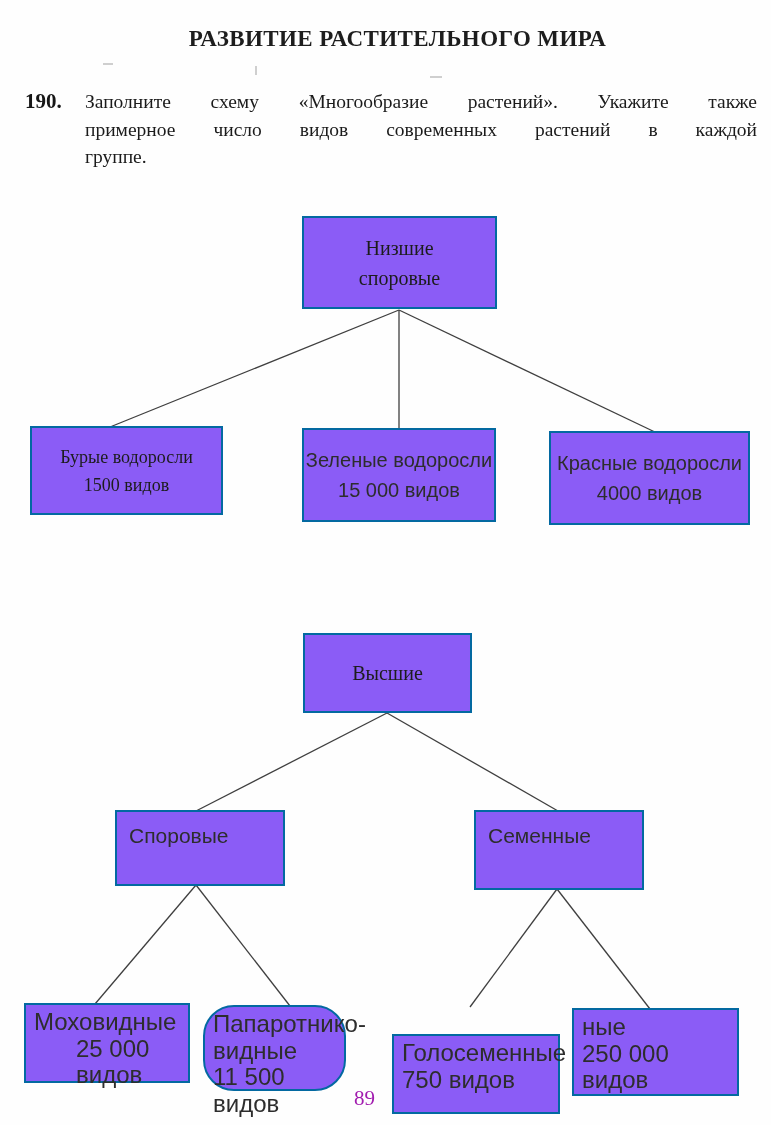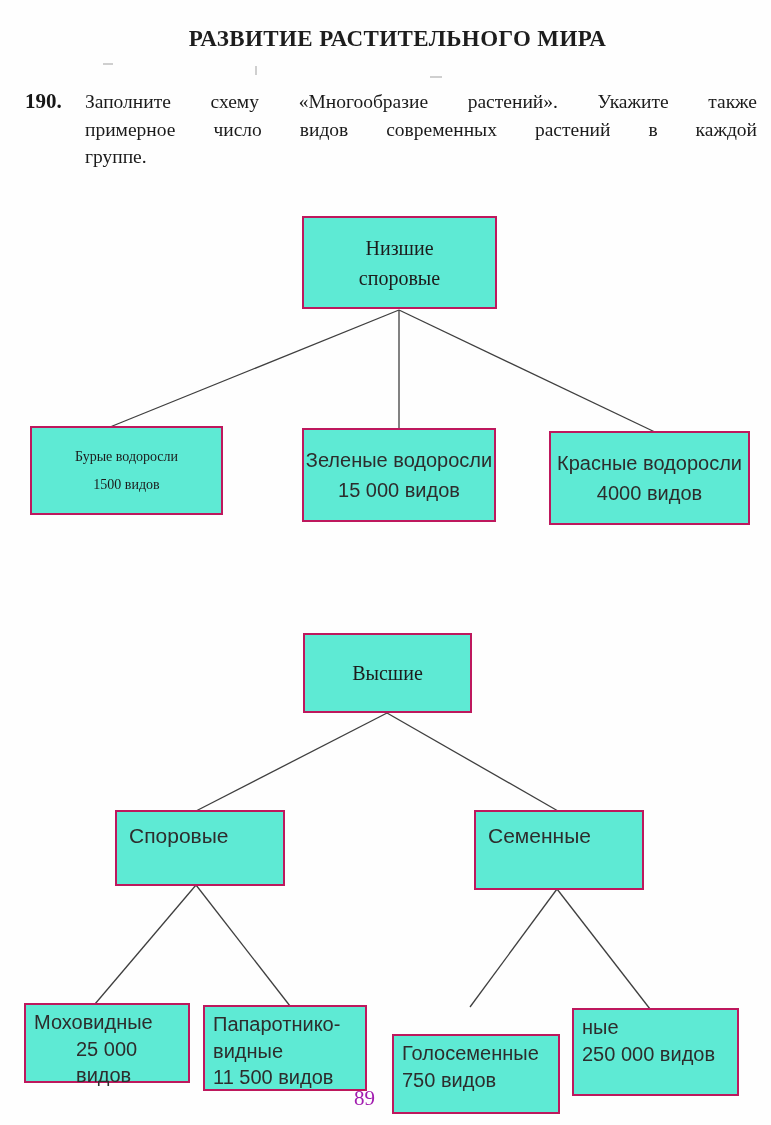--- a/index.html
+++ b/index.html
@@ -27,29 +27,29 @@
   .task-line{
     font:19.5px/27.5px "Liberation Serif","DejaVu Serif",serif;
     color:#1b1b1b;word-spacing:2px;
   }
   .task-line.just{text-align:justify;text-align-last:justify;}
   
   .connectors{position:absolute;left:0;top:0;z-index:1;}
   .connectors line{stroke:#3f3f3f;stroke-width:1.3;}
   .bx{
     position:absolute;z-index:2;box-sizing:border-box;
-    border:2px solid #be185d;background:#5eead4;
+    border:2px solid #0369a1;background:#8b5cf6;
   }
   .center{display:flex;flex-direction:column;justify-content:center;align-items:center;text-align:center;}
   .serif{font-family:"Liberation Serif","DejaVu Serif",serif;color:#1c1c1c;}
   .sans{font-family:"Liberation Sans","DejaVu Sans",sans-serif;color:#2d2d2d;}
-  .fs19{font-size:14px;line-height:28px;}
+  .fs19{font-size:18px;line-height:28px;}
   .fs20{font-size:20px;line-height:30px;}
   .lbl{font-size:21px;line-height:26px;padding:11px 0 0 12px;}
-  .leaf{font-size:20px;line-height:26.5px;padding:4px 2px 0 8px;}
+  .leaf{font-size:24px;line-height:26.5px;padding:4px 2px 0 8px;}
   .leaf div:empty{display:none;}
   .indent{padding-left:42px;}
   
   .page-num{
     position:absolute;top:1086px;left:0;width:729px;text-align:center;
     font:400 21px "Liberation Serif","DejaVu Serif",serif;color:#a21caf;
   }
   .noise{position:absolute;background:#cwhite;z-index:0;background:#cfcfcf;}
 </style>
 </head>
@@ -111,21 +111,21 @@
   <div class="bx sans lbl" style="left:474px;top:810px;width:170px;height:80px;">
     <div>Семенные</div>
   </div>
 
   <div class="bx sans leaf" style="left:24px;top:1003px;width:166px;height:80px;">
     <div>Моховидные</div>
     <div class="indent">25 000 видов</div>
 
   </div>
 
-  <div class="bx sans leaf" style="left:203px;top:1005px;width:164px;height:86px;">
+  <div class="bx sans leaf" style="left:203px;top:1005px;width:143px;height:86px;border-radius:31px;">
     <div>Папаротнико-</div>
     <div>видные</div>
     <div>11 500 видов</div>
   </div>
 
   <div class="bx sans leaf" style="left:392px;top:1006px;width:168px;height:80px;margin-top:28px;">
     <div>Голосеменные</div>
     <div>750 видов</div>
 
   </div>

